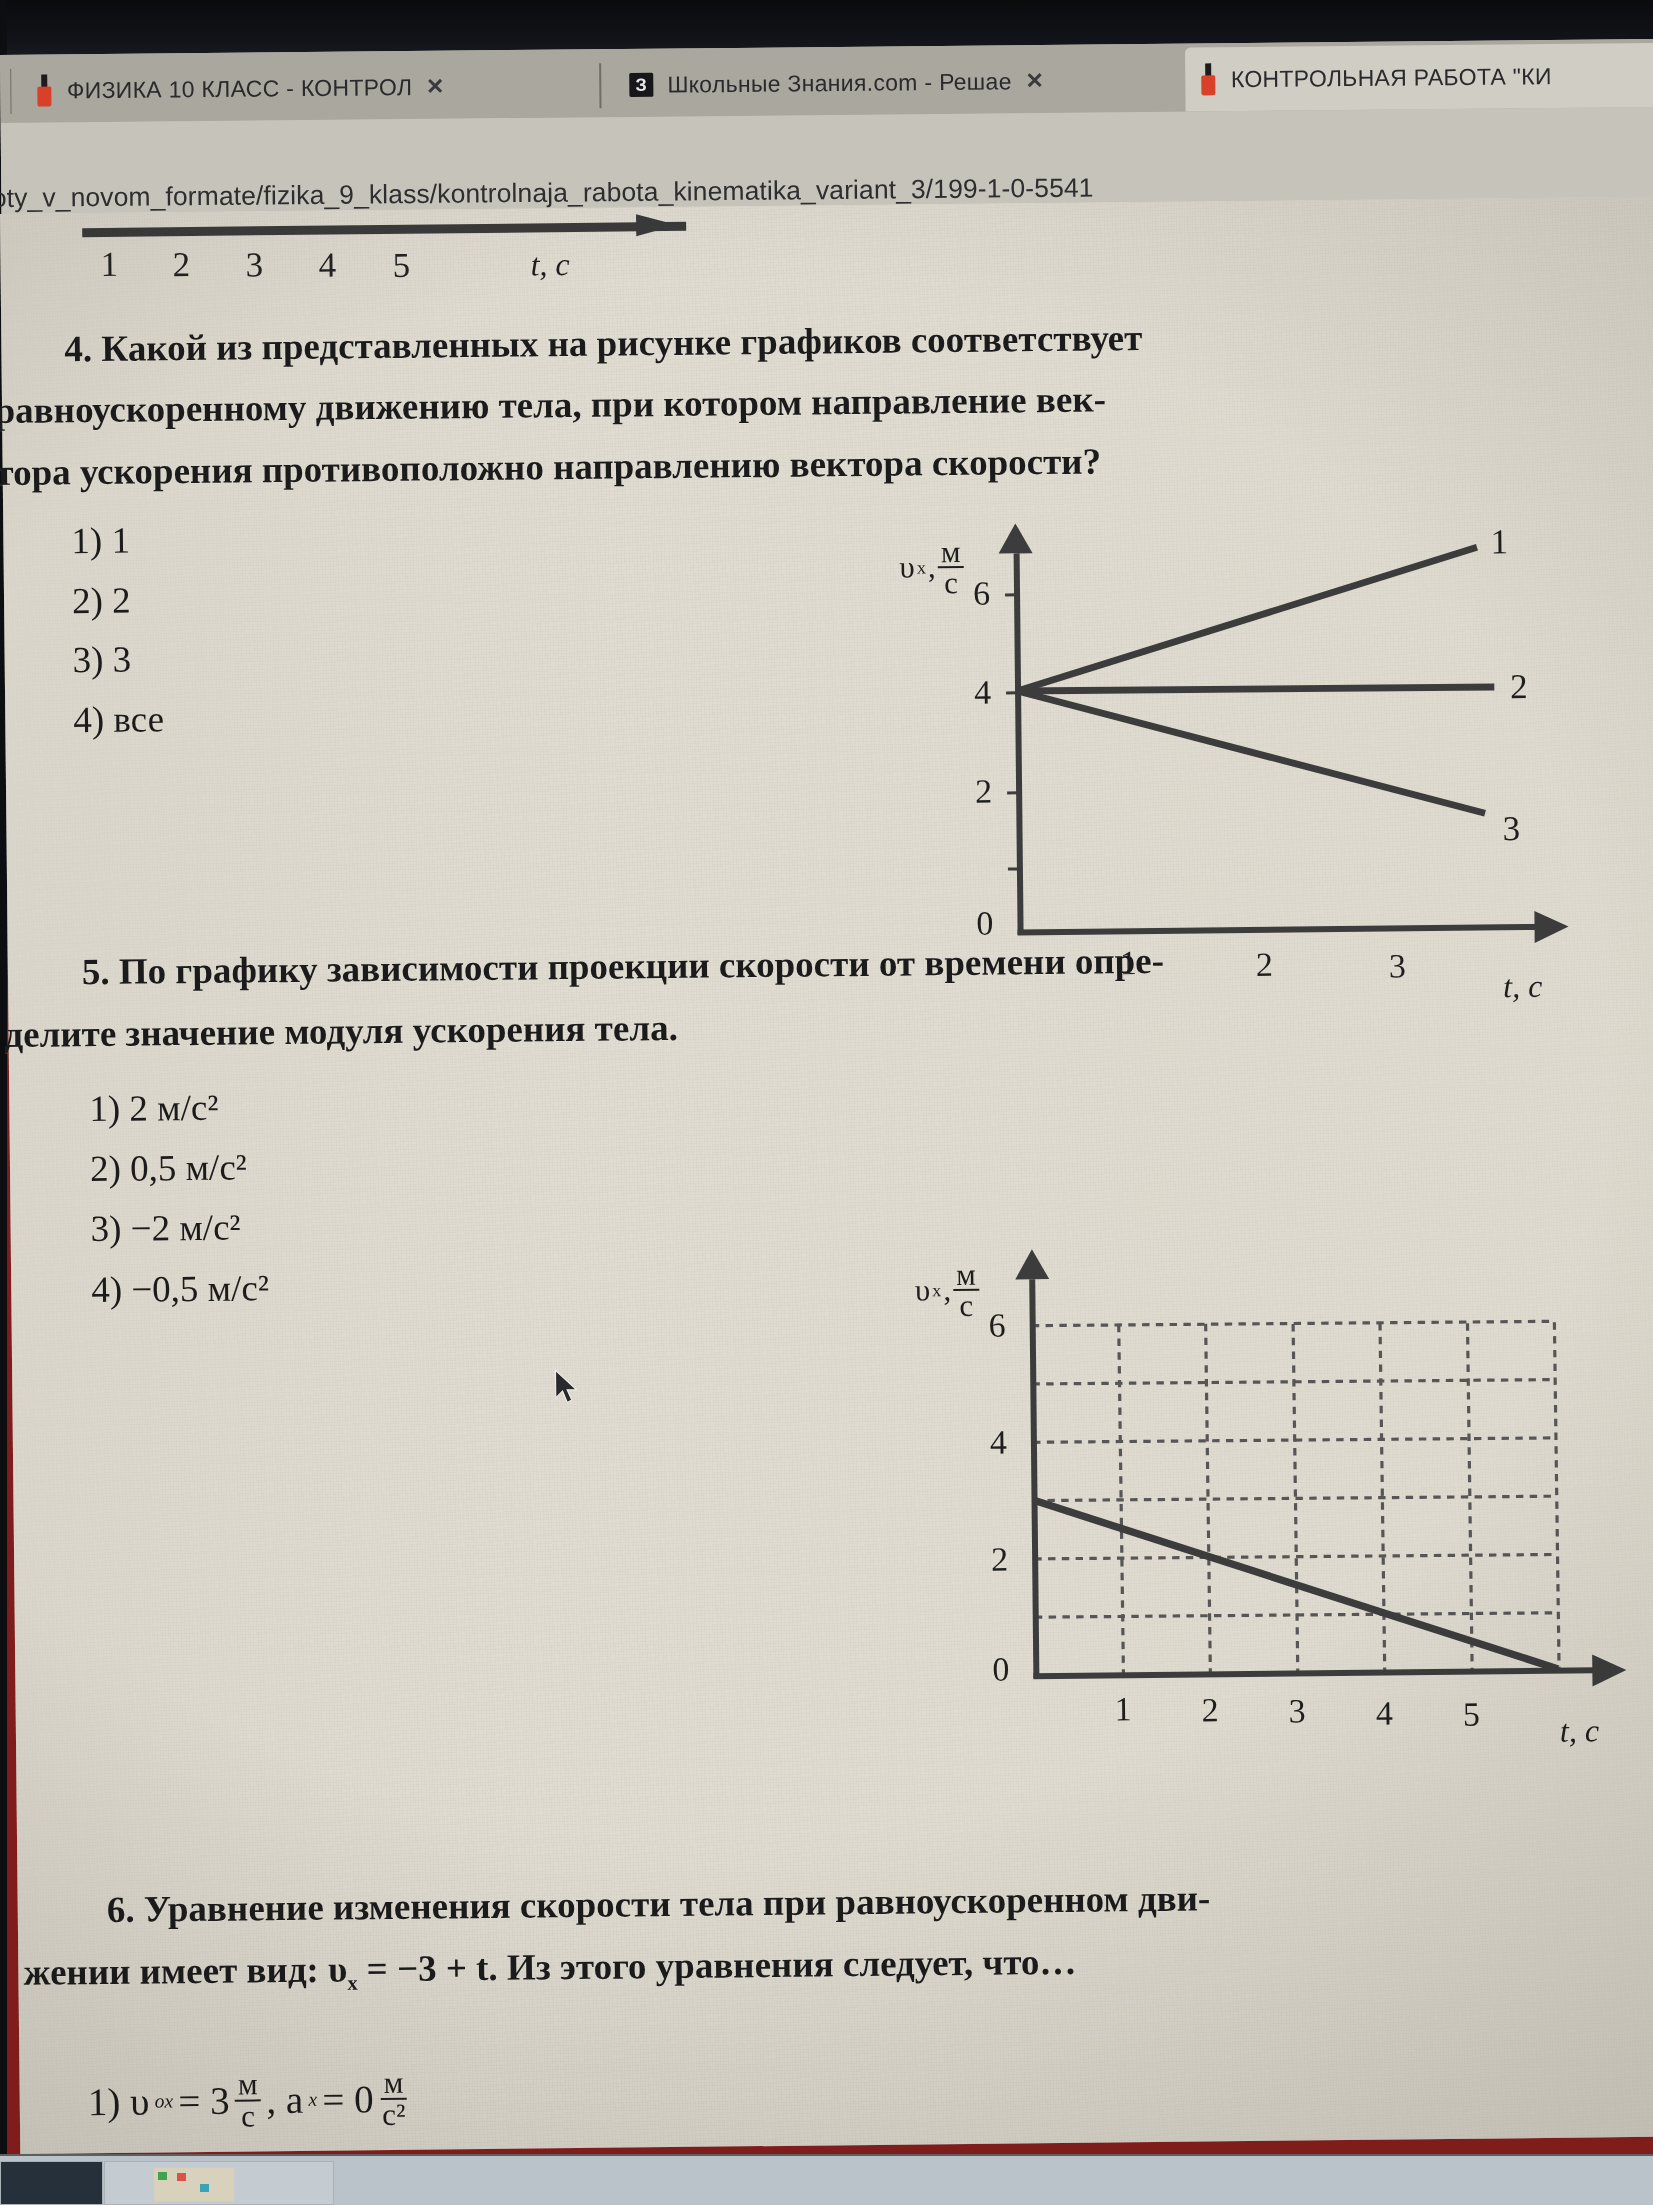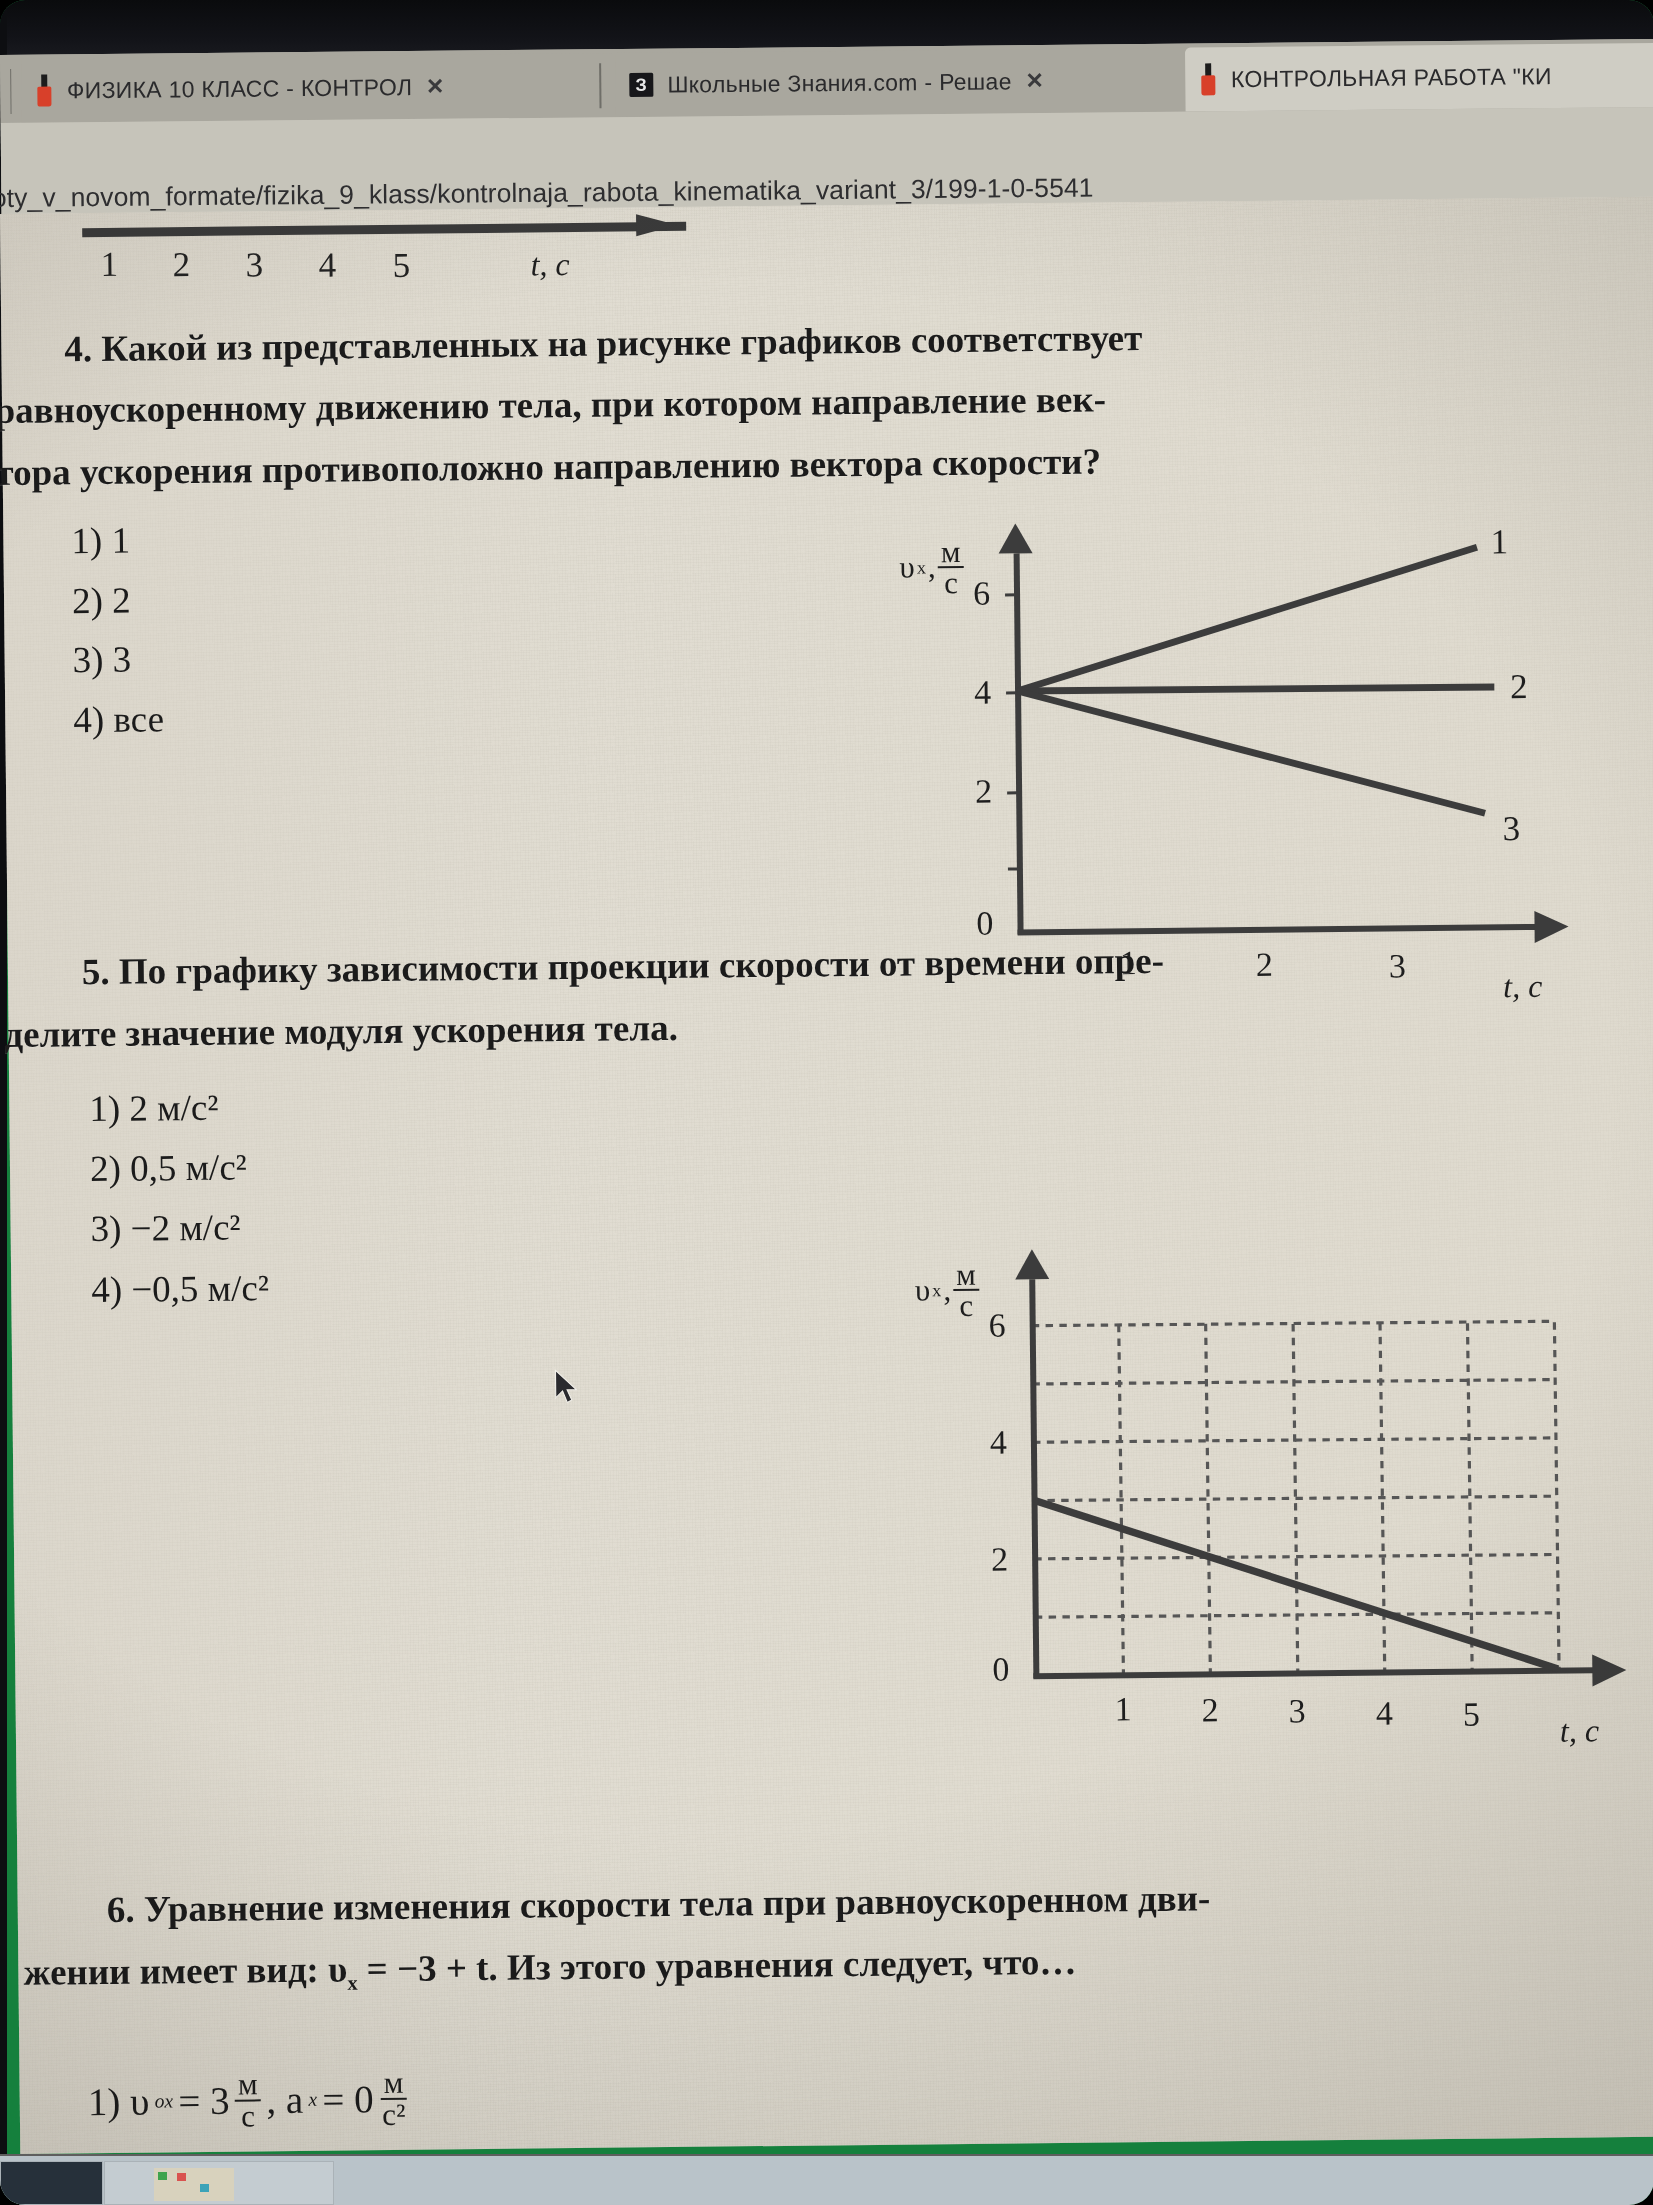--- a/index.html
+++ b/index.html
@@ -4,21 +4,21 @@
 <title>Photo of browser showing physics test</title>
 <style>
   html,body{margin:0;padding:0;background:#000;}
   body{
     width:1654px;height:2205px;overflow:hidden;position:relative;
     font-family:"Liberation Serif", serif;
   }
 
   
   #photo{
-    position:absolute;inset:0;background:#15803d;overflow:hidden;border-radius:25px;
+    position:absolute;inset:0;background:#7f1d1d;overflow:hidden;
   }
 
   
   .bezel-top{
     position:absolute;left:0;top:0;width:1654px;height:63px;
     background:linear-gradient(180deg,#0a0b0d 0%,#121318 60%,#1b1c21 100%);
   }
   .bezel-left{
     position:absolute;left:0;top:0;width:7.4px;height:2205px;
     background:#0d0e11;

